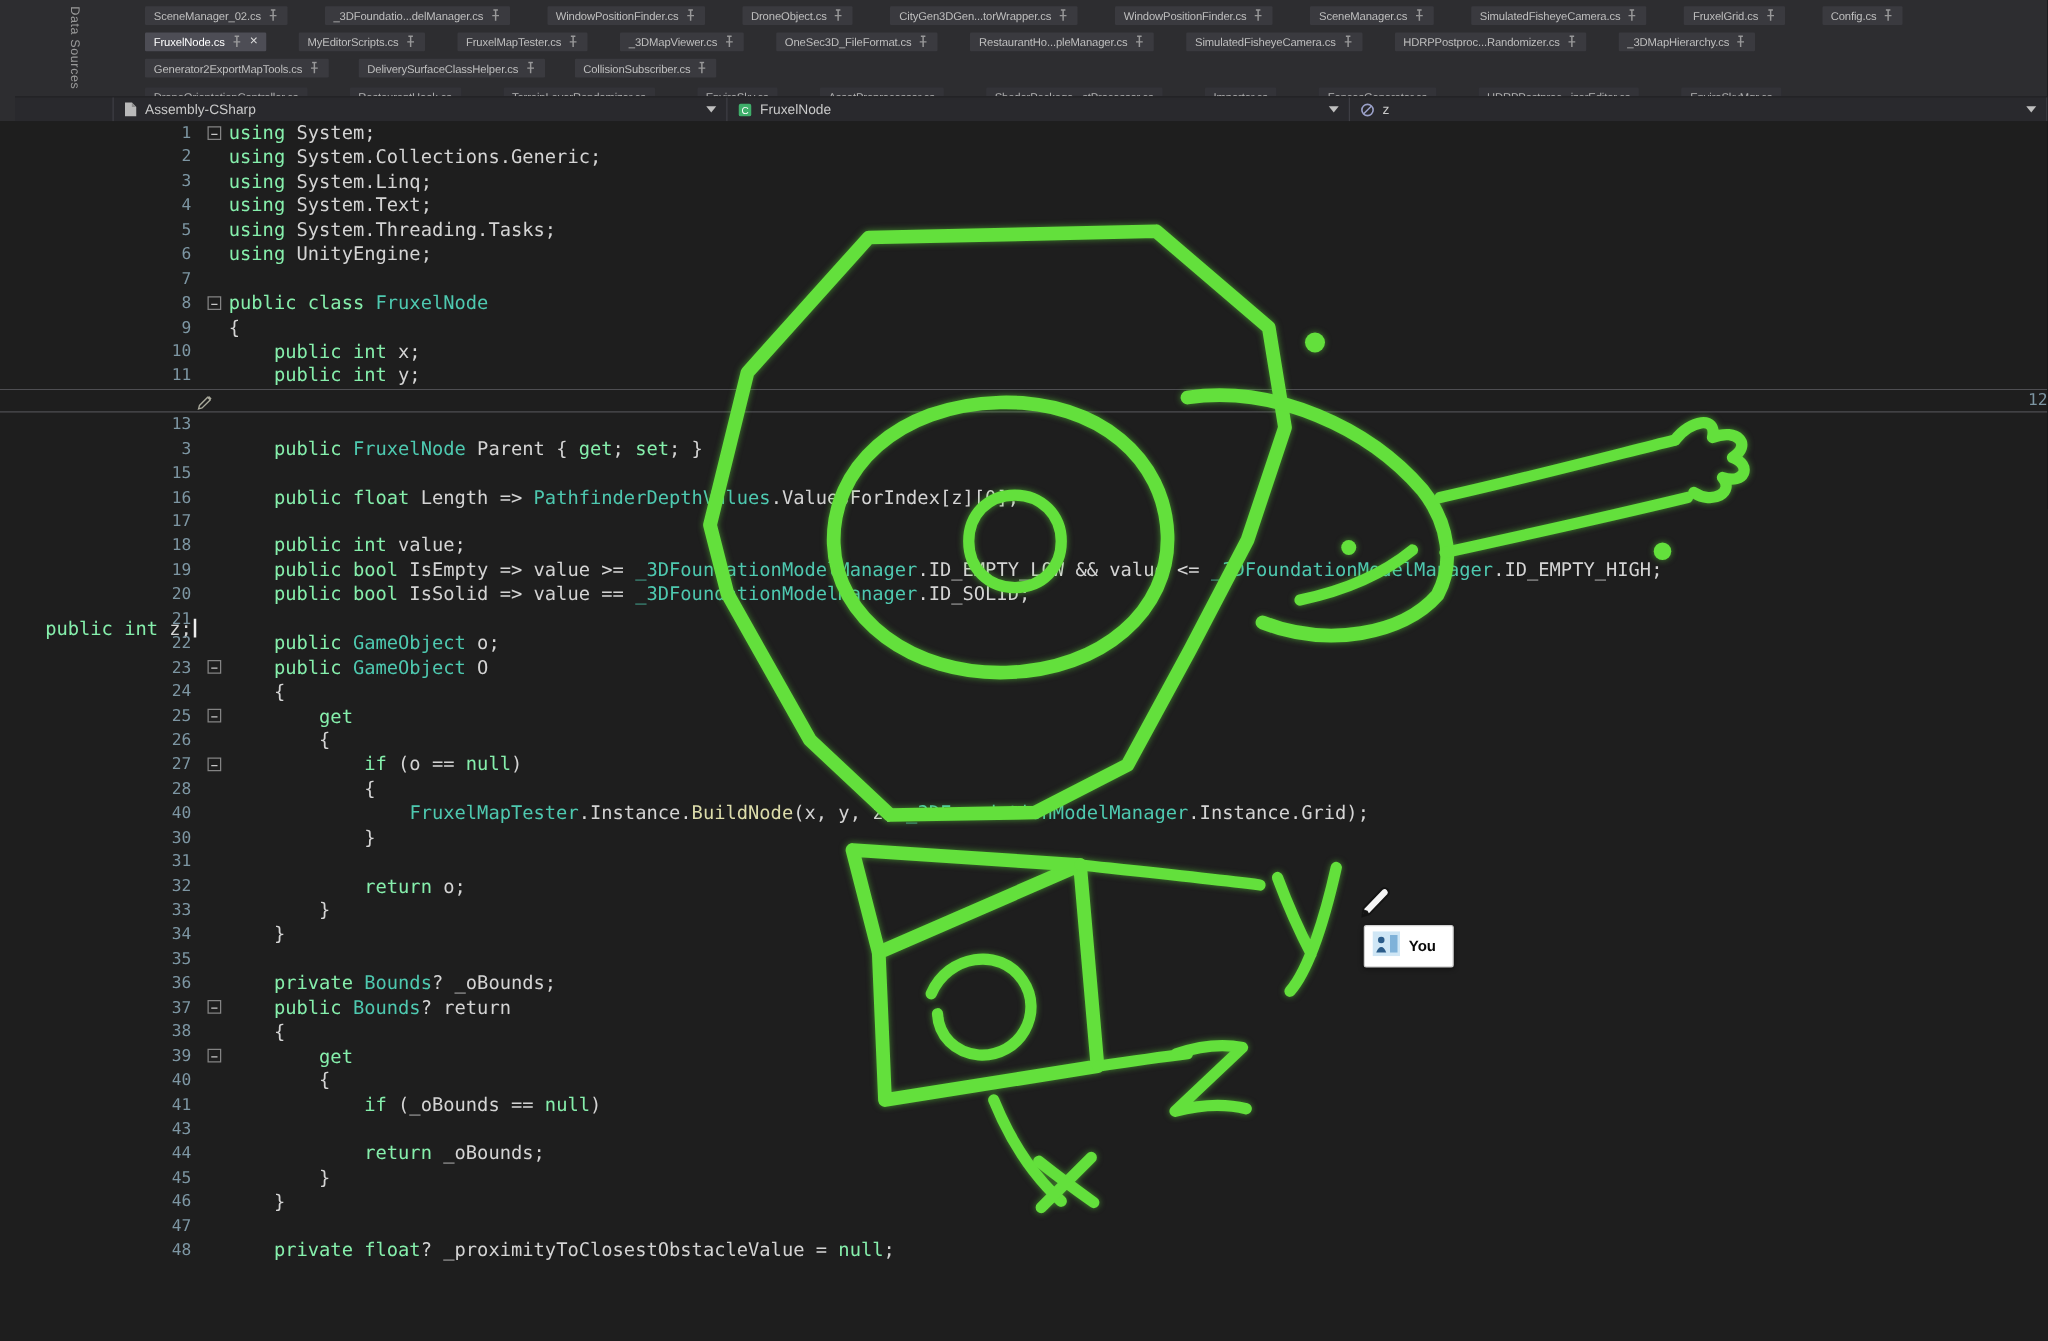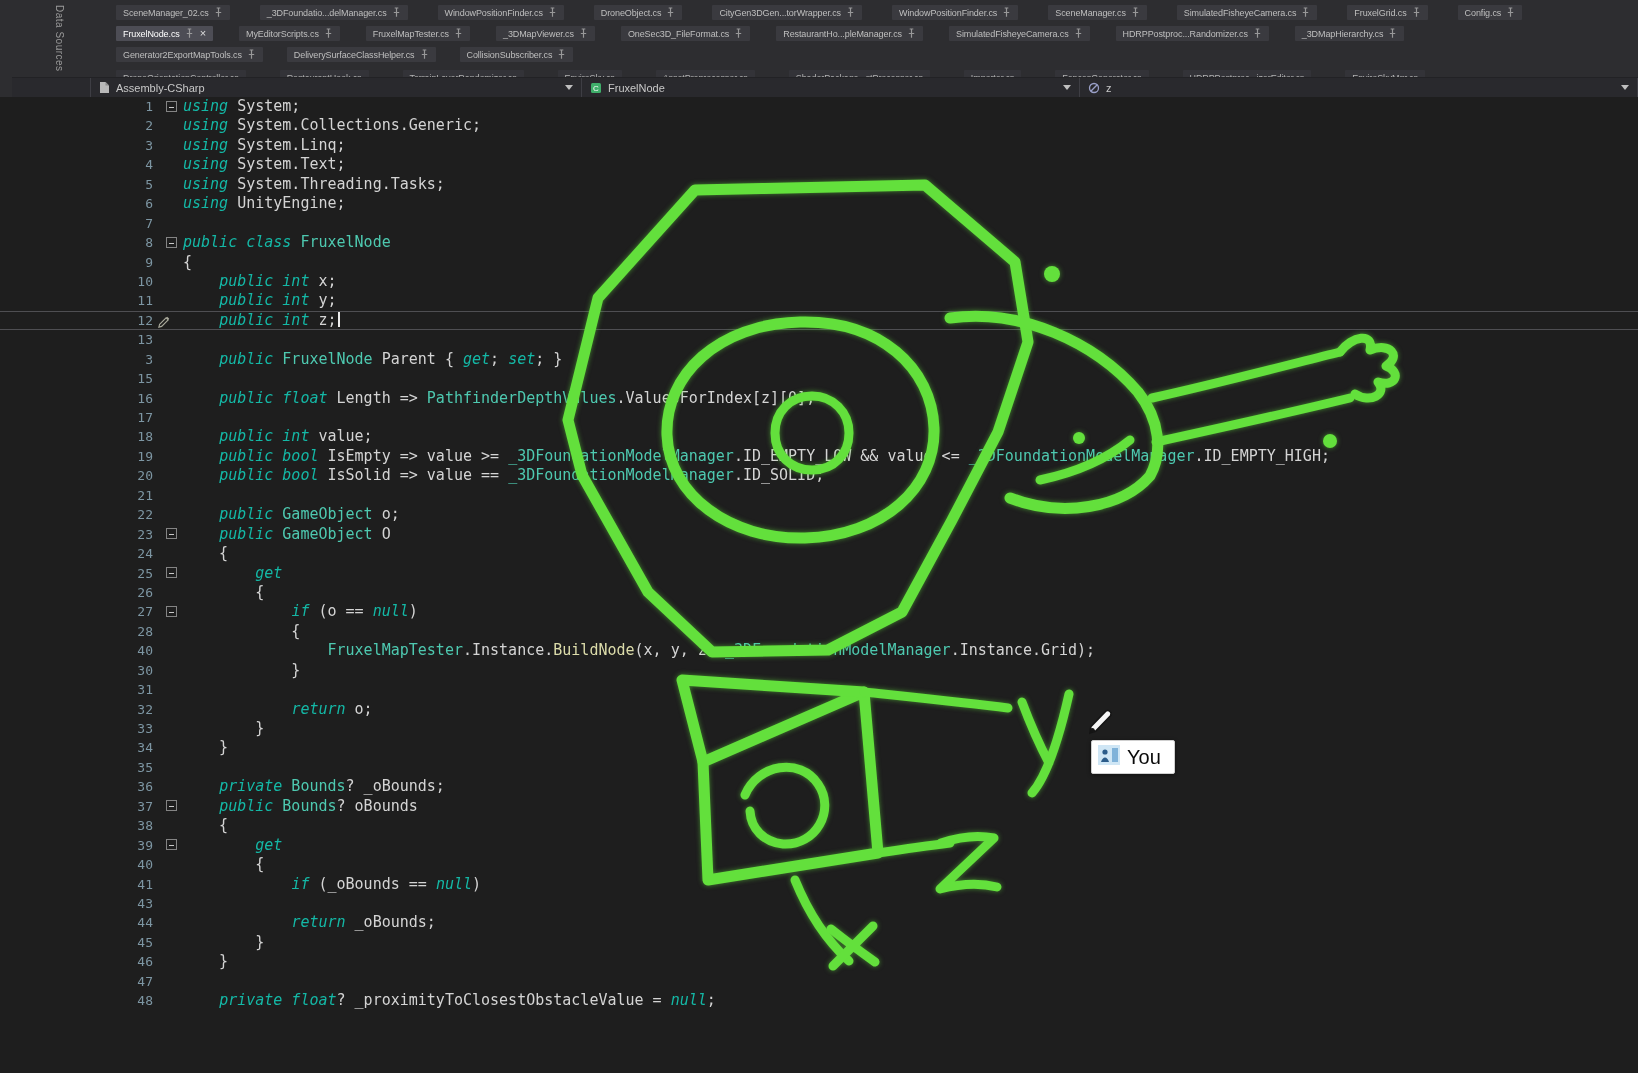--- a/index.html
+++ b/index.html
@@ -33,45 +33,45 @@
           color:#c8c8c8;font-size:11px;}
   .nav-dd + .nav-dd{border-left:none;}
   .dd-arrow{width:0;height:0;border-left:4px solid transparent;border-right:4px solid transparent;
             border-top:5px solid #bfbfbf;margin-left:auto;}
   .nav-icon{display:inline-flex;align-items:center;justify-content:center;}
 
   
   .editor{position:absolute;left:0;top:97px;right:0;bottom:0;background:#1e1e1e;
           font-family:"DejaVu Sans Mono",monospace;overflow:hidden;}
   .code-row{position:relative;display:flex;height:19.45px;line-height:19.45px;white-space:pre;}
-  .code-row.current{box-shadow:inset 0 1px 0 #4e4e52, inset 0 -1px 0 #4e4e52;}
+  .code-row.current{box-shadow:inset 0 1px 0 #4e4e52, inset 0 -1px 0 #4e4e52;flex-direction:column;}
   .ln{flex:0 0 153px;text-align:right;font-size:13px;color:#7d96a3;}
   .fold{flex:0 0 30px;position:relative;}
   .fold.box::before{content:"";position:absolute;left:13px;top:50%;margin-top:-6px;
                     width:11px;height:11px;border:1px solid #848484;background:#1e1e1e;box-sizing:border-box;}
   .fold.box::after{content:"";position:absolute;left:16px;top:50%;width:5px;height:1px;background:#c8c8c8;}
   .code{font-size:15px;color:#d4d4d4;}
-  .c-k{color:#14b8a6;font-style:italic;} .c-t{color:#4EC9B0;} .c-m{color:#DCDCAA;} .c-p{color:#D4D4D4;}
+  .c-k{color:#86efac;} .c-t{color:#4EC9B0;} .c-m{color:#DCDCAA;} .c-p{color:#D4D4D4;}
   .caret{display:inline-block;width:2px;height:15px;background:#ececec;vertical-align:-2px;margin-left:1px;}
   .ln-pencil{position:absolute;left:157px;top:3px;}
 
   
   .annotation{position:absolute;inset:0;width:1638px;height:1073px;z-index:50;pointer-events:none;
               filter:drop-shadow(0 0 2.5px rgba(99,224,60,.55));}
   .annotation path{stroke:var(--ann,#63e03c);fill:none;stroke-linecap:round;stroke-linejoin:round;}
   .annotation .w11{stroke-width:11px;} .annotation .w9{stroke-width:9px;}
   .annotation .dot{fill:var(--ann,#63e03c);stroke:none;}
 
   
   .cursor-wrap{position:absolute;inset:0;z-index:60;pointer-events:none;}
   .pencil{position:absolute;left:1086px;top:705px;}
   .you-label{position:absolute;left:1091px;top:740px;height:34px;display:flex;align-items:center;gap:7px;
              background:#ffffff;border:1px solid #cfcfcf;border-radius:2px;padding:0 13px 0 6px;
              box-shadow:0 1px 4px rgba(0,0,0,.45);box-sizing:border-box;}
-  .you-text{font-weight:normal;font-size:20px;color:#0a0a0a;}
+  .you-text{font-weight:bold;font-size:12px;color:#0a0a0a;}
 </style>
 </head>
 <body>
 
 <div class="screen">
 
   <div class="topbar">
     <div class="side-tab">Data Sources</div>
     <div id="tab-rows">
         <div class="tab-row r0">
@@ -314,21 +314,21 @@
         <div class="code-row"><span class="ln">27</span><span class="fold box"></span><span class="code"><span class="c-p">            </span><span class="c-k">if</span><span class="c-p"> (o == </span><span class="c-k">null</span><span class="c-p">)</span></span></div>
         <div class="code-row"><span class="ln">28</span><span class="fold"></span><span class="code"><span class="c-p">            {</span></span></div>
         <div class="code-row"><span class="ln">40</span><span class="fold"></span><span class="code"><span class="c-p">                </span><span class="c-t">FruxelMapTester</span><span class="c-p">.Instance.</span><span class="c-m">BuildNode</span><span class="c-p">(x, y, z, </span><span class="c-t">_3DFoundationModelManager</span><span class="c-p">.Instance.Grid);</span></span></div>
         <div class="code-row"><span class="ln">30</span><span class="fold"></span><span class="code"><span class="c-p">            }</span></span></div>
         <div class="code-row"><span class="ln">31</span><span class="fold"></span><span class="code"></span></div>
         <div class="code-row"><span class="ln">32</span><span class="fold"></span><span class="code"><span class="c-p">            </span><span class="c-k">return</span><span class="c-p"> o;</span></span></div>
         <div class="code-row"><span class="ln">33</span><span class="fold"></span><span class="code"><span class="c-p">        }</span></span></div>
         <div class="code-row"><span class="ln">34</span><span class="fold"></span><span class="code"><span class="c-p">    }</span></span></div>
         <div class="code-row"><span class="ln">35</span><span class="fold"></span><span class="code"></span></div>
         <div class="code-row"><span class="ln">36</span><span class="fold"></span><span class="code"><span class="c-p">    </span><span class="c-k">private</span><span class="c-t"> Bounds</span><span class="c-p">? _oBounds;</span></span></div>
-        <div class="code-row"><span class="ln">37</span><span class="fold box"></span><span class="code"><span class="c-p">    </span><span class="c-k">public</span><span class="c-t"> Bounds</span><span class="c-p">? oBounds</span></span></div>
+        <div class="code-row"><span class="ln">37</span><span class="fold box"></span><span class="code"><span class="c-p">    </span><span class="c-k">public</span><span class="c-t"> Bounds</span><span class="c-p">? return</span></span></div>
         <div class="code-row"><span class="ln">38</span><span class="fold"></span><span class="code"><span class="c-p">    {</span></span></div>
         <div class="code-row"><span class="ln">39</span><span class="fold box"></span><span class="code"><span class="c-p">        </span><span class="c-k">get</span></span></div>
         <div class="code-row"><span class="ln">40</span><span class="fold"></span><span class="code"><span class="c-p">        {</span></span></div>
         <div class="code-row"><span class="ln">41</span><span class="fold"></span><span class="code"><span class="c-p">            </span><span class="c-k">if</span><span class="c-p"> (_oBounds == </span><span class="c-k">null</span><span class="c-p">)</span></span></div>
         <div class="code-row"><span class="ln">43</span><span class="fold"></span><span class="code"></span></div>
         <div class="code-row"><span class="ln">44</span><span class="fold"></span><span class="code"><span class="c-p">            </span><span class="c-k">return</span><span class="c-p"> _oBounds;</span></span></div>
         <div class="code-row"><span class="ln">45</span><span class="fold"></span><span class="code"><span class="c-p">        }</span></span></div>
         <div class="code-row"><span class="ln">46</span><span class="fold"></span><span class="code"><span class="c-p">    }</span></span></div>
         <div class="code-row"><span class="ln">47</span><span class="fold"></span><span class="code"></span></div>
         <div class="code-row"><span class="ln">48</span><span class="fold"></span><span class="code"><span class="c-p">    </span><span class="c-k">private float</span><span class="c-p">? _proximityToClosestObstacleValue = </span><span class="c-k">null</span><span class="c-p">;</span></span></div>

